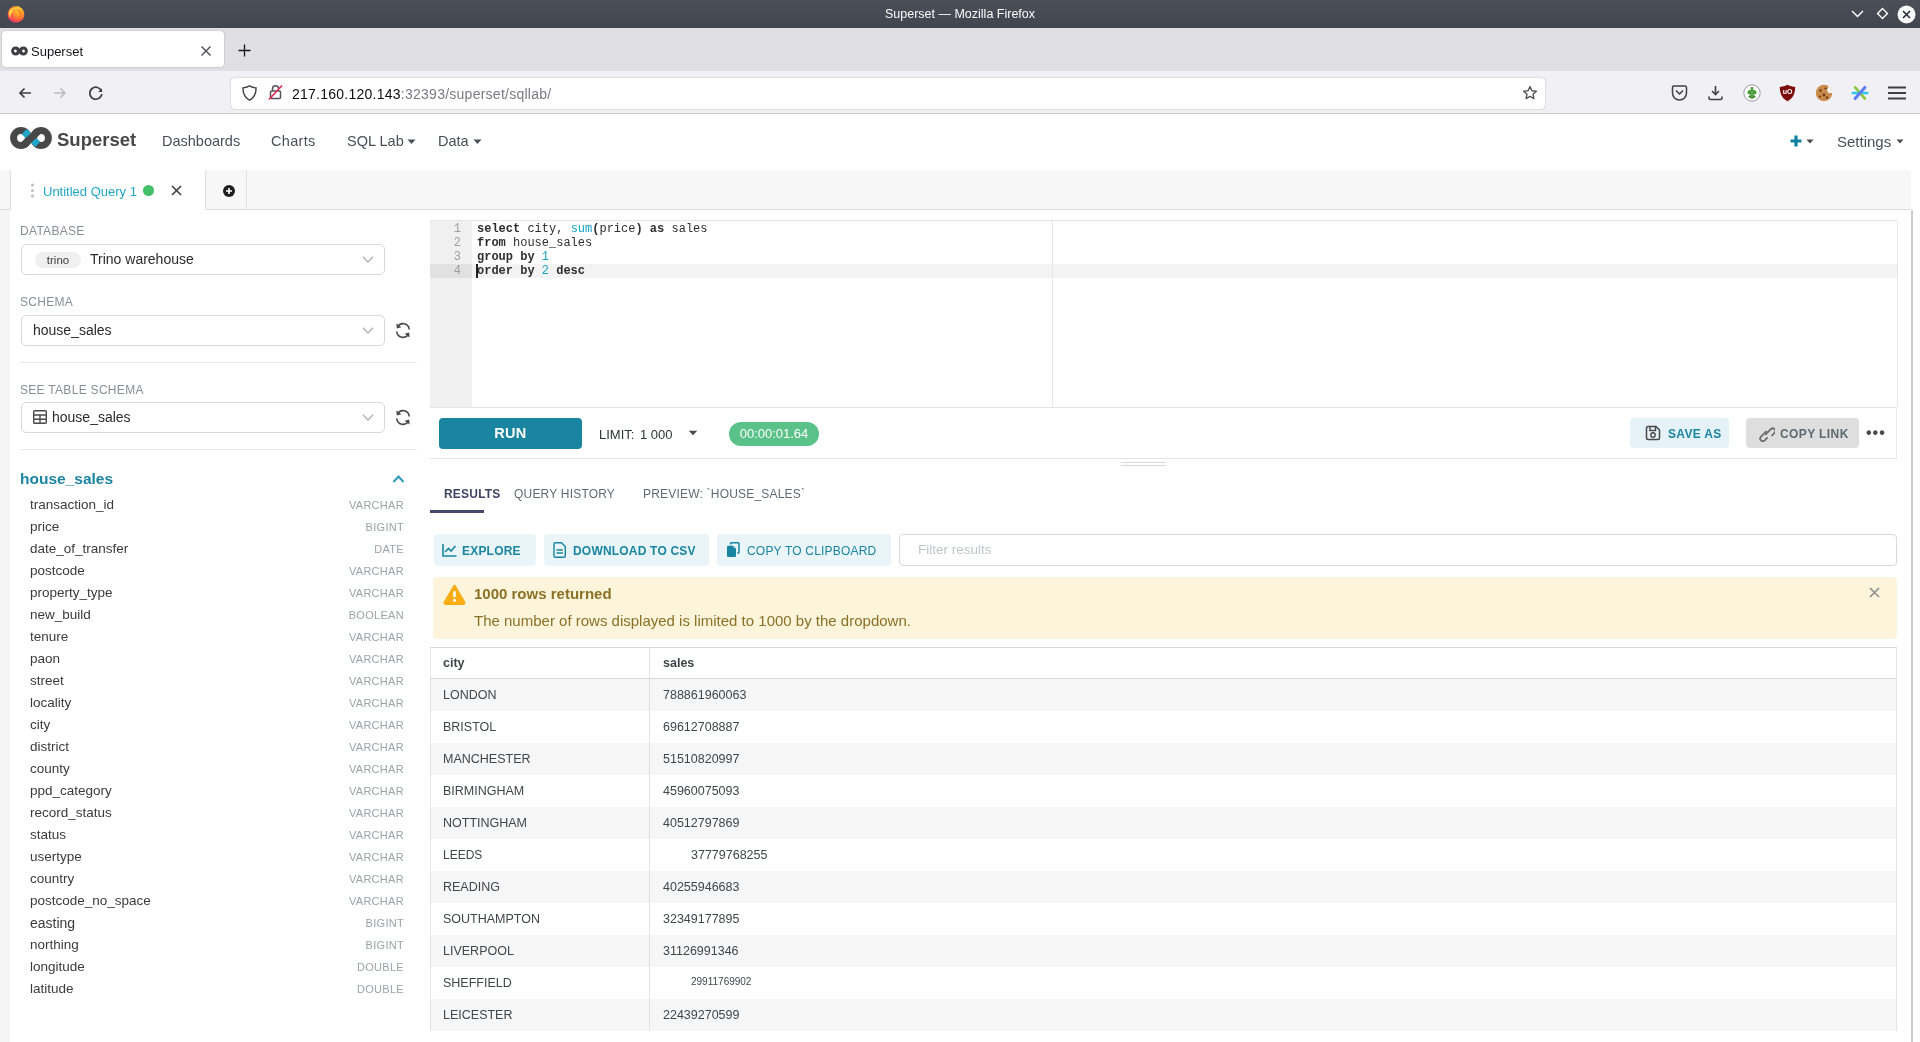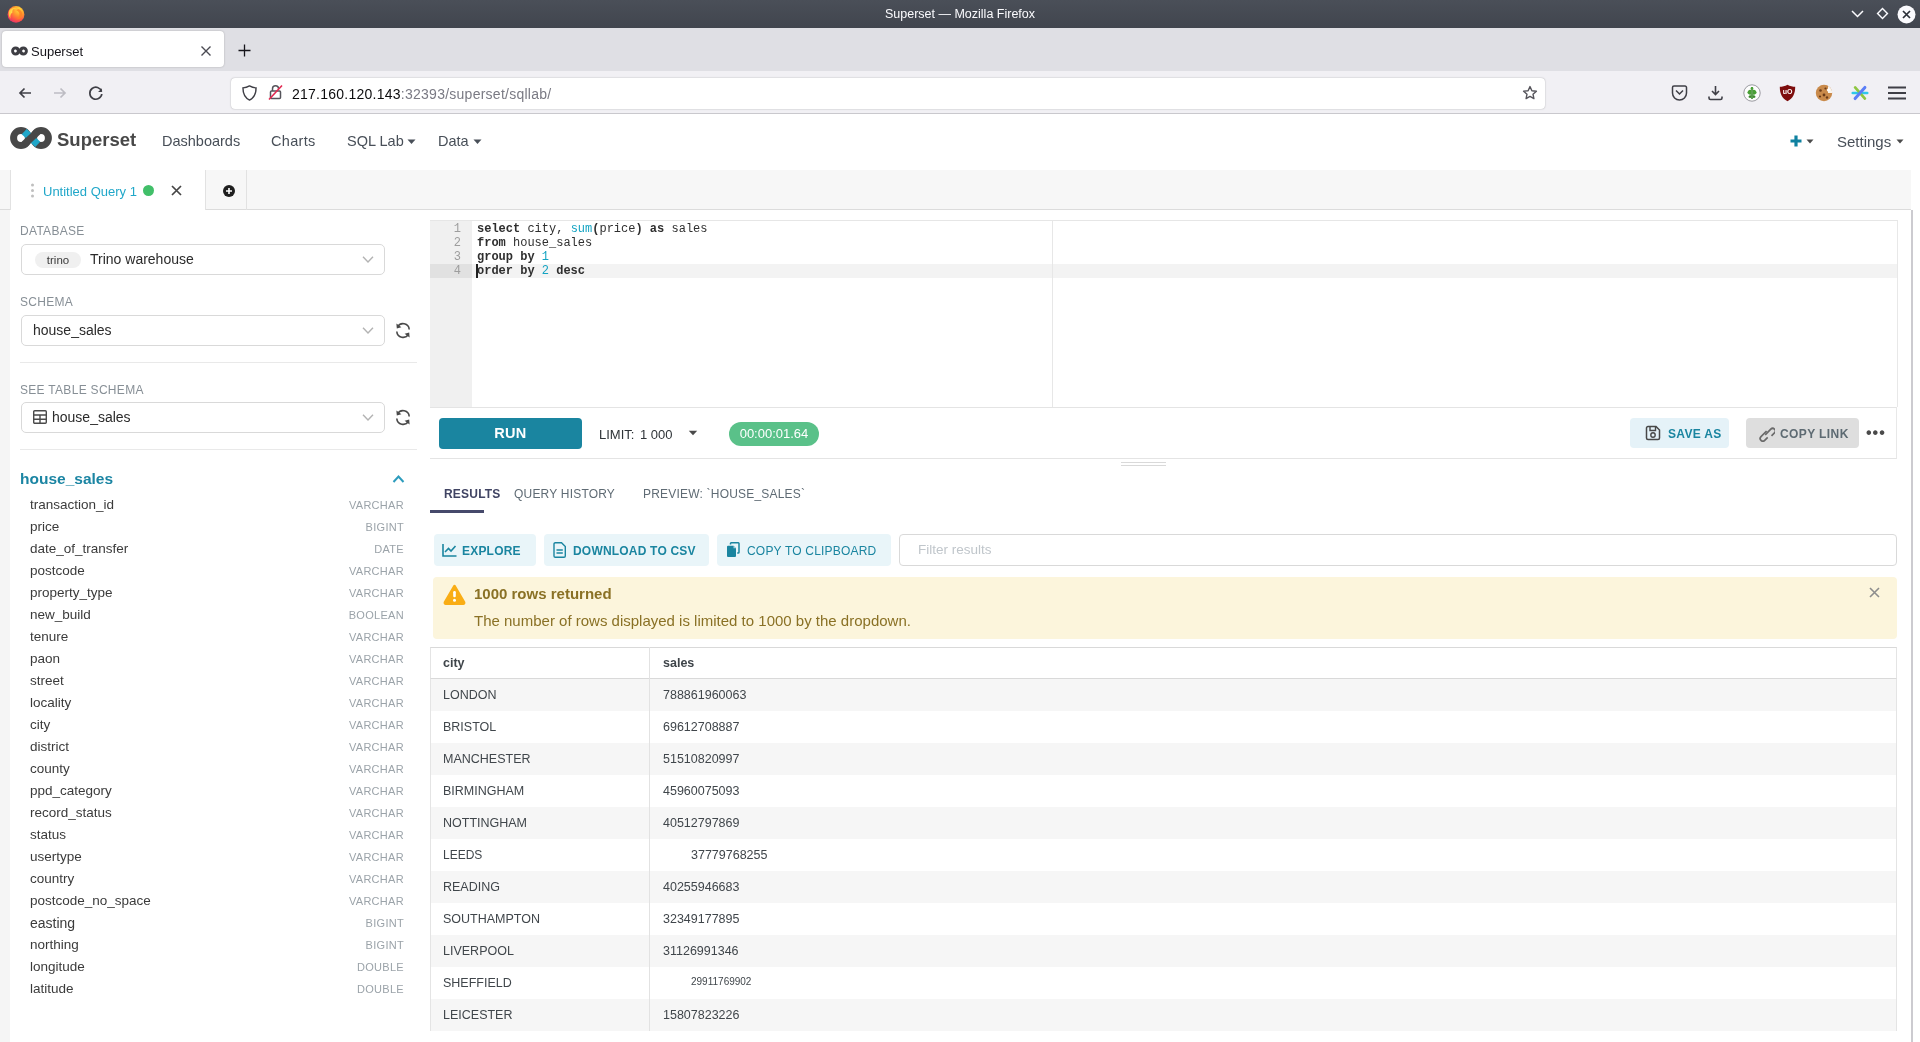--- a/index.html
+++ b/index.html
@@ -387,17 +387,17 @@
   <div class="abs" style="left:443px;top:912px;font-size:12.5px;color:#40464b;">SOUTHAMPTON</div>
   <div class="abs" style="left:663px;top:912px;font-size:12.5px;color:#40464b;">32349177895</div>
   <div class="abs" style="left:430px;top:935px;width:1467px;height:32px;background:#f6f6f6;border-left:1px solid #e4e4e4;border-right:1px solid #e4e4e4;"></div>
   <div class="abs" style="left:443px;top:944px;font-size:12.5px;color:#40464b;">LIVERPOOL</div>
   <div class="abs" style="left:663px;top:944px;font-size:12.5px;color:#40464b;">31126991346</div>
   <div class="abs" style="left:430px;top:967px;width:1467px;height:32px;background:#ffffff;border-left:1px solid #e4e4e4;border-right:1px solid #e4e4e4;"></div>
   <div class="abs" style="left:443px;top:976px;font-size:12.5px;color:#40464b;">SHEFFIELD</div>
   <div class="abs" style="left:663px;top:976px;font-size:10px;color:#40464b;margin-left:28px;">29911769902</div>
   <div class="abs" style="left:430px;top:999px;width:1467px;height:32px;background:#f6f6f6;border-left:1px solid #e4e4e4;border-right:1px solid #e4e4e4;"></div>
   <div class="abs" style="left:443px;top:1008px;font-size:12.5px;color:#40464b;">LEICESTER</div>
-  <div class="abs" style="left:663px;top:1008px;font-size:12.5px;color:#40464b;">15807823226</div>
+  <div class="abs" style="left:663px;top:1008px;font-size:12.5px;color:#40464b;">22439270599</div>
   <div class="abs" style="left:649px;top:647px;width:1px;height:384px;background:#e2e2e2;"></div>
 
   <div class="abs" style="left:1911px;top:210px;width:2px;height:832px;background:#cccbd0;"></div>
 </div>
 
 </body></html>

